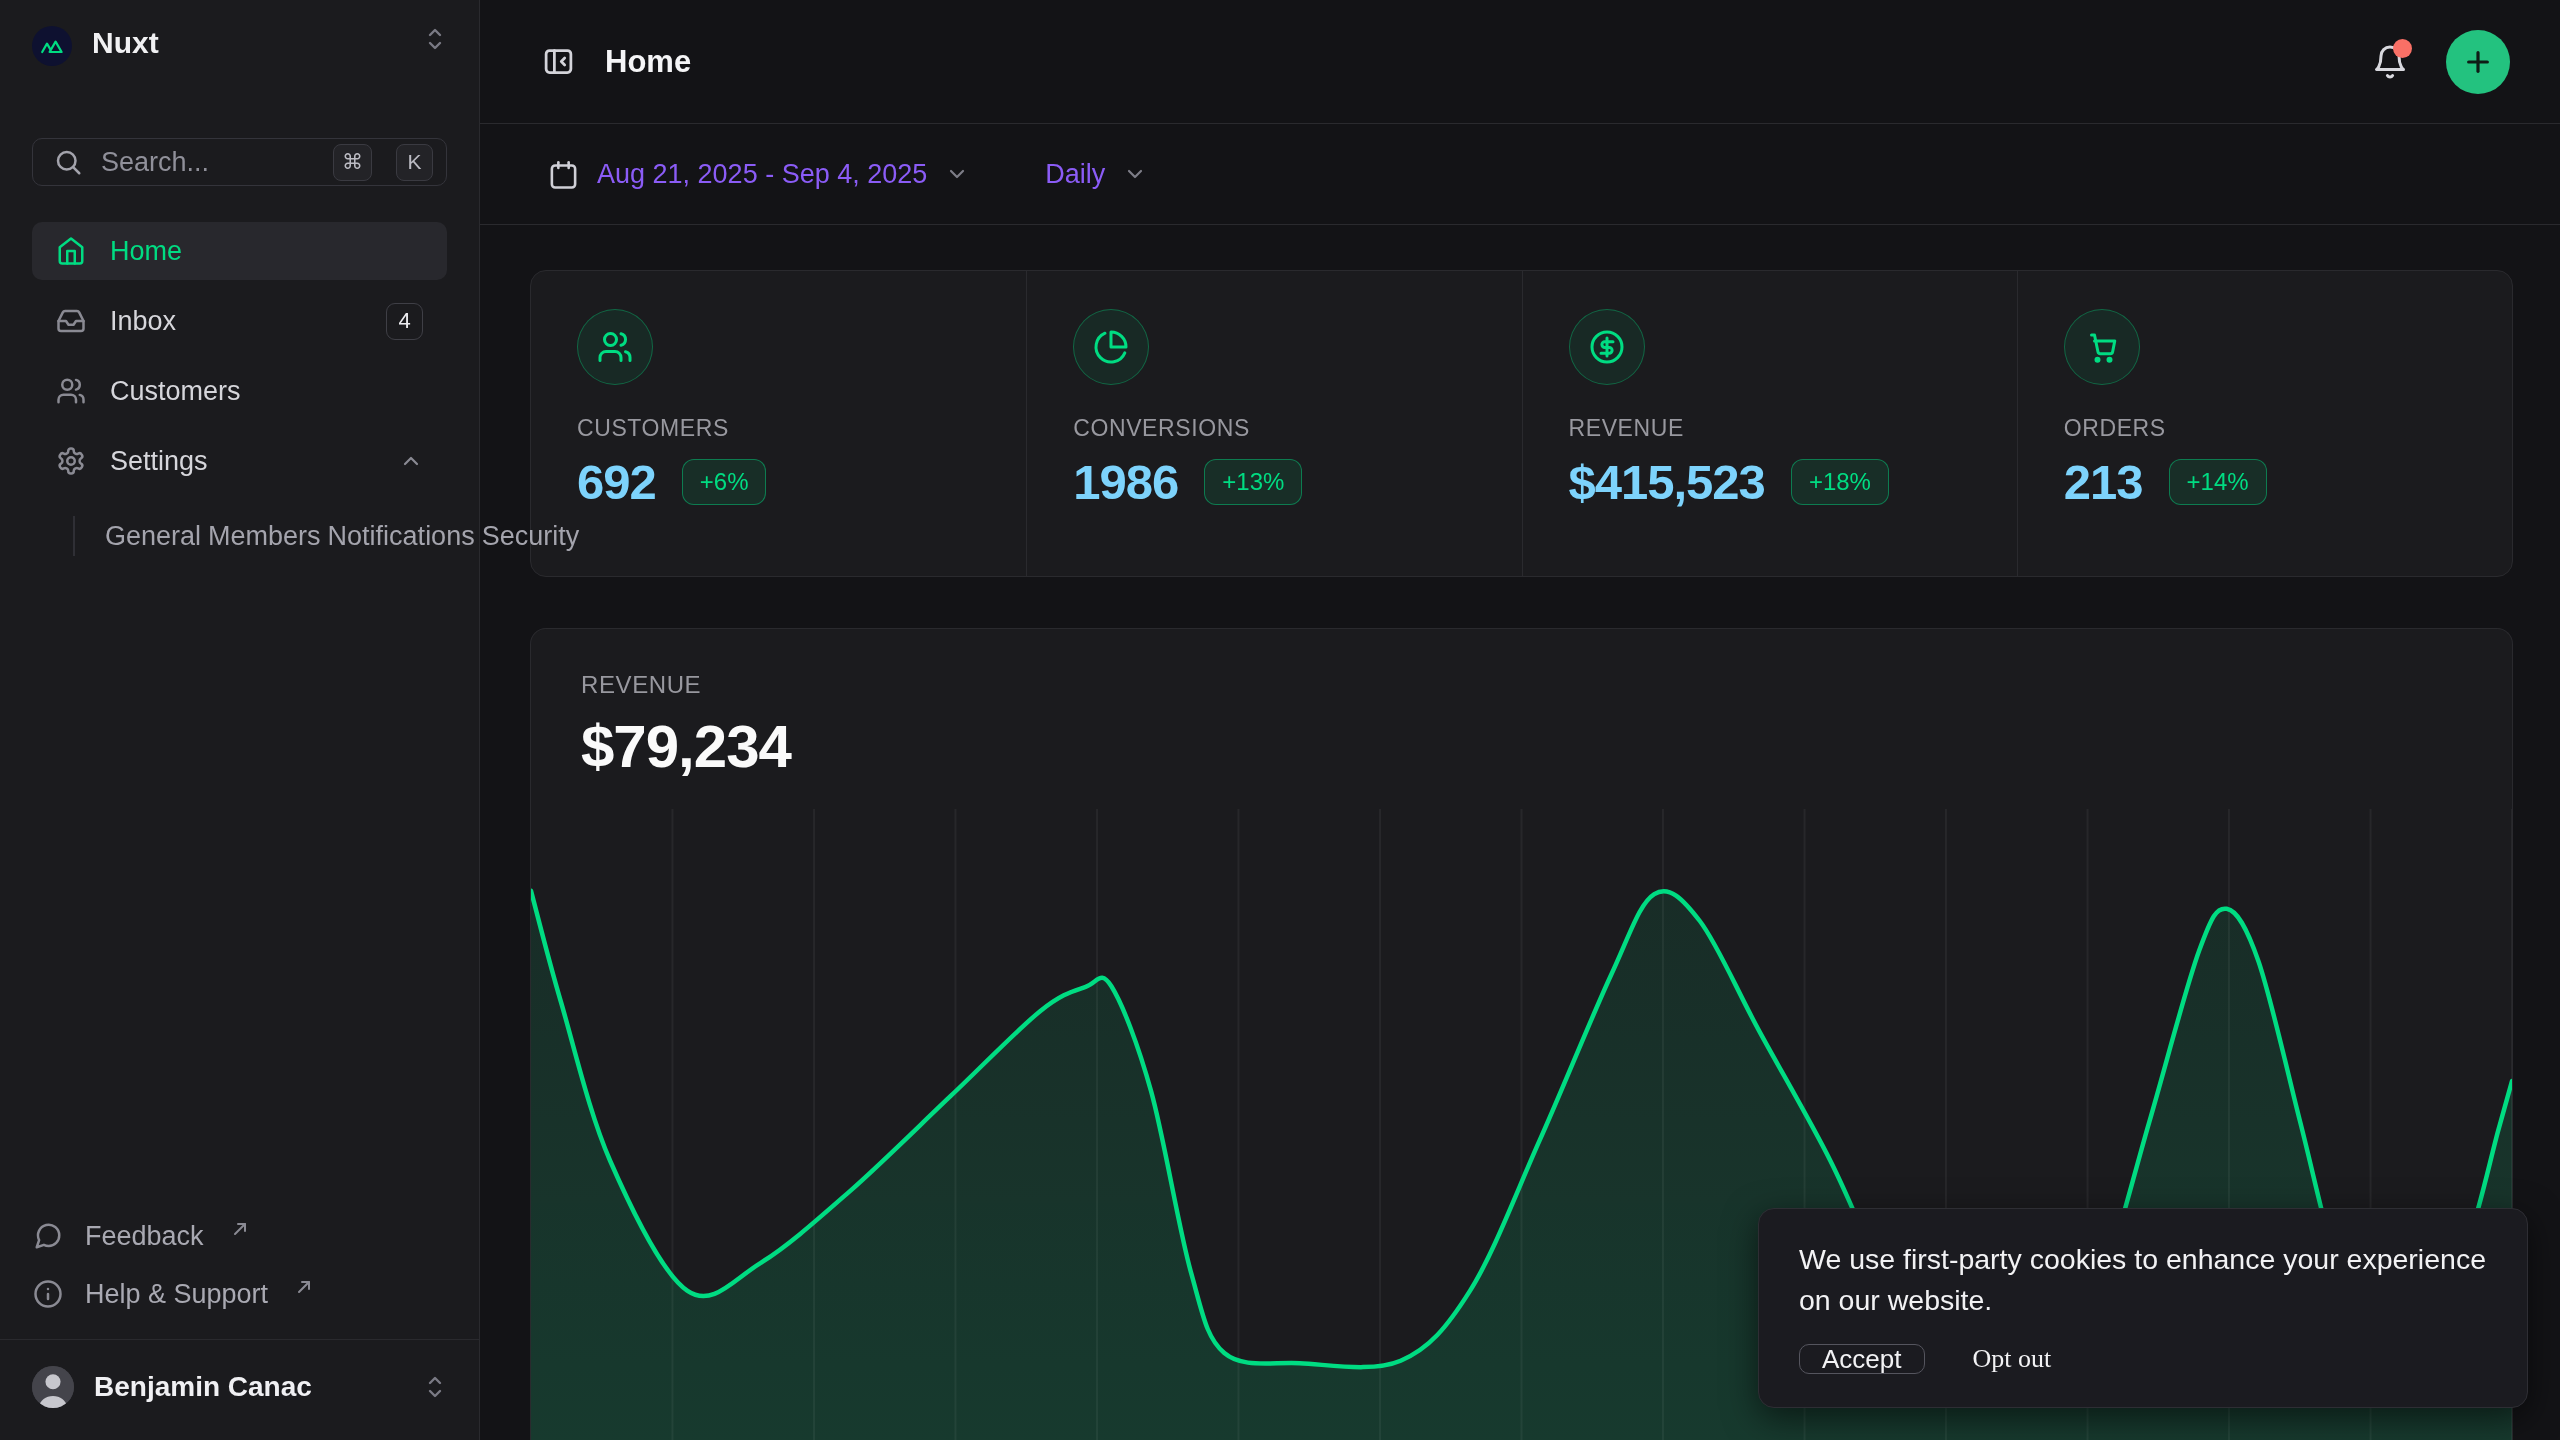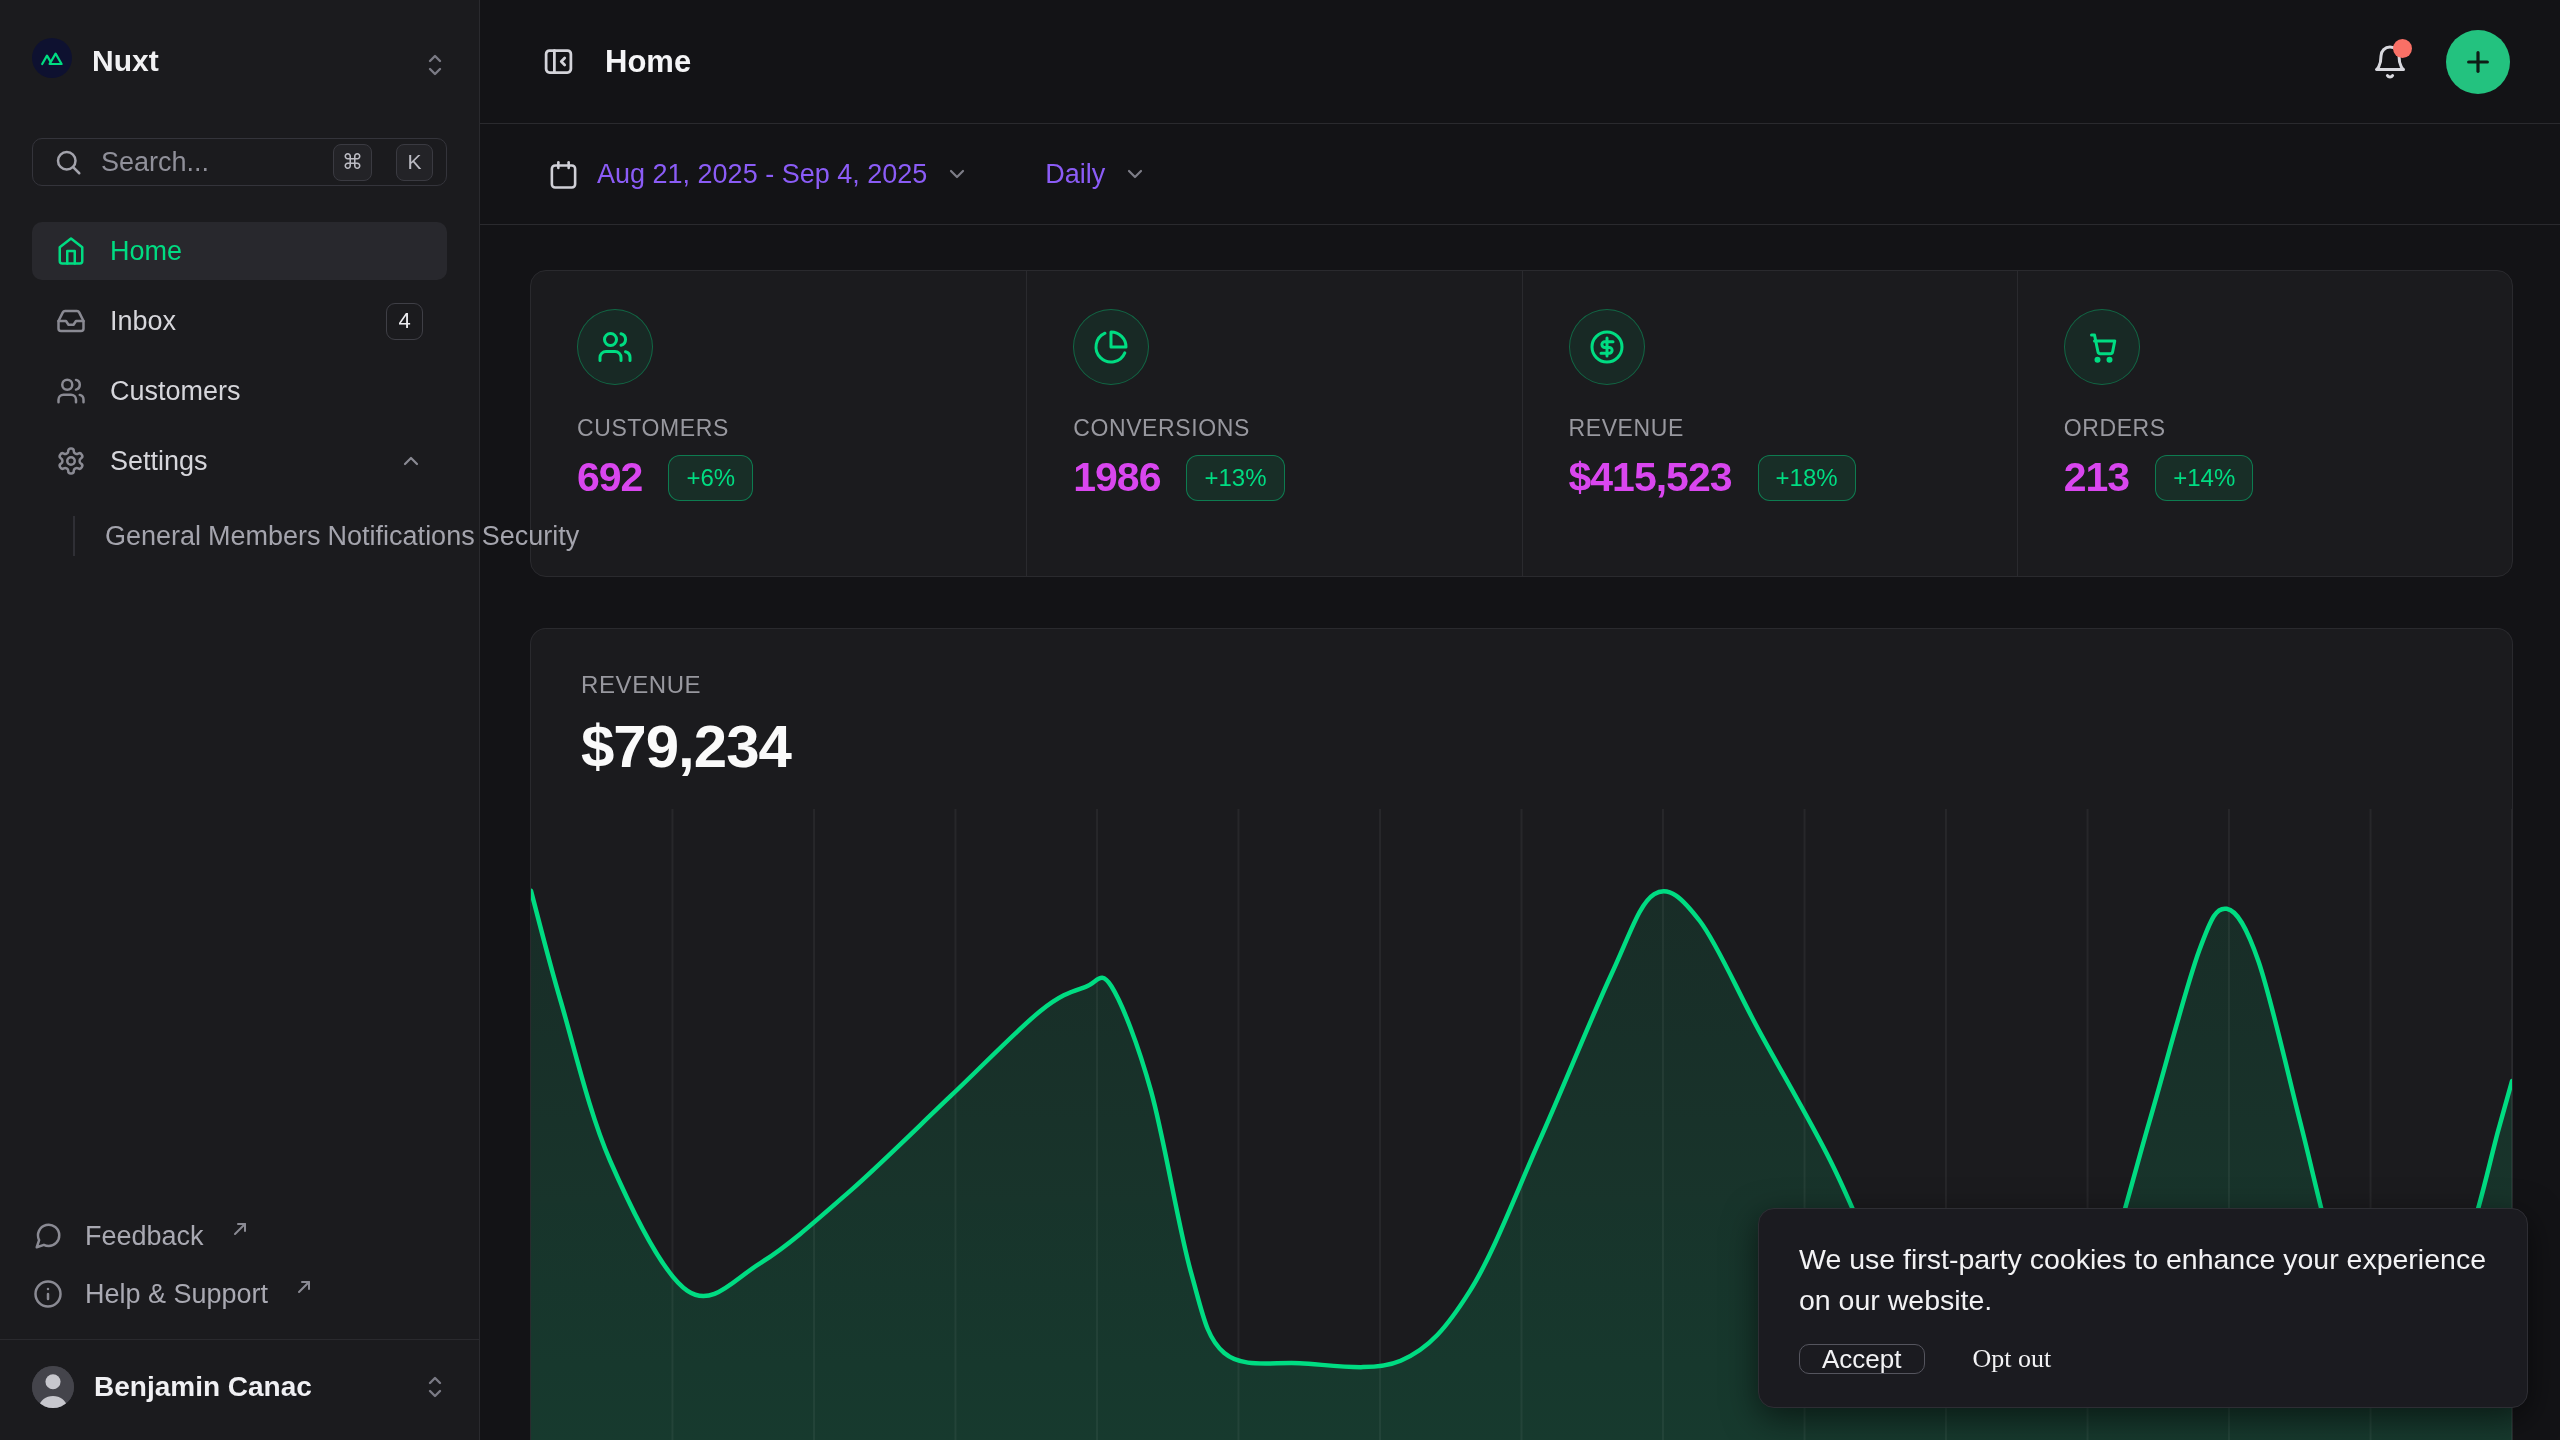--- a/index.html
+++ b/index.html
@@ -23,21 +23,21 @@
   .app{display:flex;width:2560px;height:1440px;position:relative}
 
   
   .sidebar{
     width:480px;min-width:480px;height:100%;
     background:var(--bg-side);
     border-right:1px solid var(--border);
     display:flex;flex-direction:column;
     padding:26px 32px 20px;
   }
-  .logo-row{display:flex;align-items:flex-end;gap:20px;height:52px;margin-bottom:60px;border-radius:10px;cursor:pointer}
+  .logo-row{display:flex;align-items:flex-start;gap:20px;height:52px;margin-bottom:60px;border-radius:10px;cursor:pointer}
   .logo-badge{width:40px;height:40px;border-radius:50%;background:#0e1130;display:flex;align-items:center;justify-content:center}
   .workspace-name{font-size:30px;font-weight:600;color:#f1f1f3}
   .updown{margin-left:auto;color:#7a7a84}
   .searchbar{
     height:48px;border:1.5px solid #34343b;border-radius:10px;
     display:flex;align-items:center;gap:18px;padding:0 13px 0 20px;margin-bottom:36px;cursor:text;
   }
   .searchbar .s-icon{color:#a3a3ac}
   .search-placeholder{flex:1;font-size:27px;color:#90909a}
   .kbd{min-width:37px;height:37px;padding:0 8px;border-radius:8px;background:#232327;border:1px solid #3a3a41;
@@ -86,21 +86,21 @@
   
   .stats{display:grid;grid-template-columns:repeat(4,1fr);background:var(--bg-panel);
          border:1px solid var(--border);border-radius:16px;height:307px;flex:none}
   .stat-card{padding:38px 46px;display:flex;flex-direction:column;cursor:pointer}
   .stat-card + .stat-card{border-left:1px solid var(--border)}
   .stat-icon{width:76px;height:76px;border-radius:50%;background:rgba(0,220,130,0.08);
              border:1.5px solid rgba(0,220,130,0.35);display:flex;align-items:center;justify-content:center;
              color:var(--accent);flex:none}
   .stat-label{margin-top:30px;font-size:23px;letter-spacing:0.6px;color:#98989f}
   .stat-value-row{margin-top:12px;display:flex;align-items:center;gap:26px}
-  .stat-value{font-size:41px;font-weight:700;color:#d946ef;letter-spacing:-1px}
+  .stat-value{font-size:49px;font-weight:700;color:#7dd3fc;letter-spacing:-1px}
   .delta-badge{height:46px;padding:0 17px;border-radius:12px;background:rgba(0,220,130,0.10);
                border:1.5px solid rgba(0,220,130,0.45);color:var(--accent);font-size:24px;
                display:flex;align-items:center}
 
   
   .revenue-panel{position:relative;margin-top:51px;background:var(--bg-panel);border:1px solid var(--border);
                  border-bottom:none;border-radius:16px 16px 0 0;flex:1;overflow:hidden}
   .panel-head{padding:42px 50px 0}
   .panel-label{font-size:24px;letter-spacing:0.6px;color:#98989f}
   .panel-value{margin-top:13px;font-size:60px;font-weight:700;letter-spacing:-1px;color:#fafafa}

